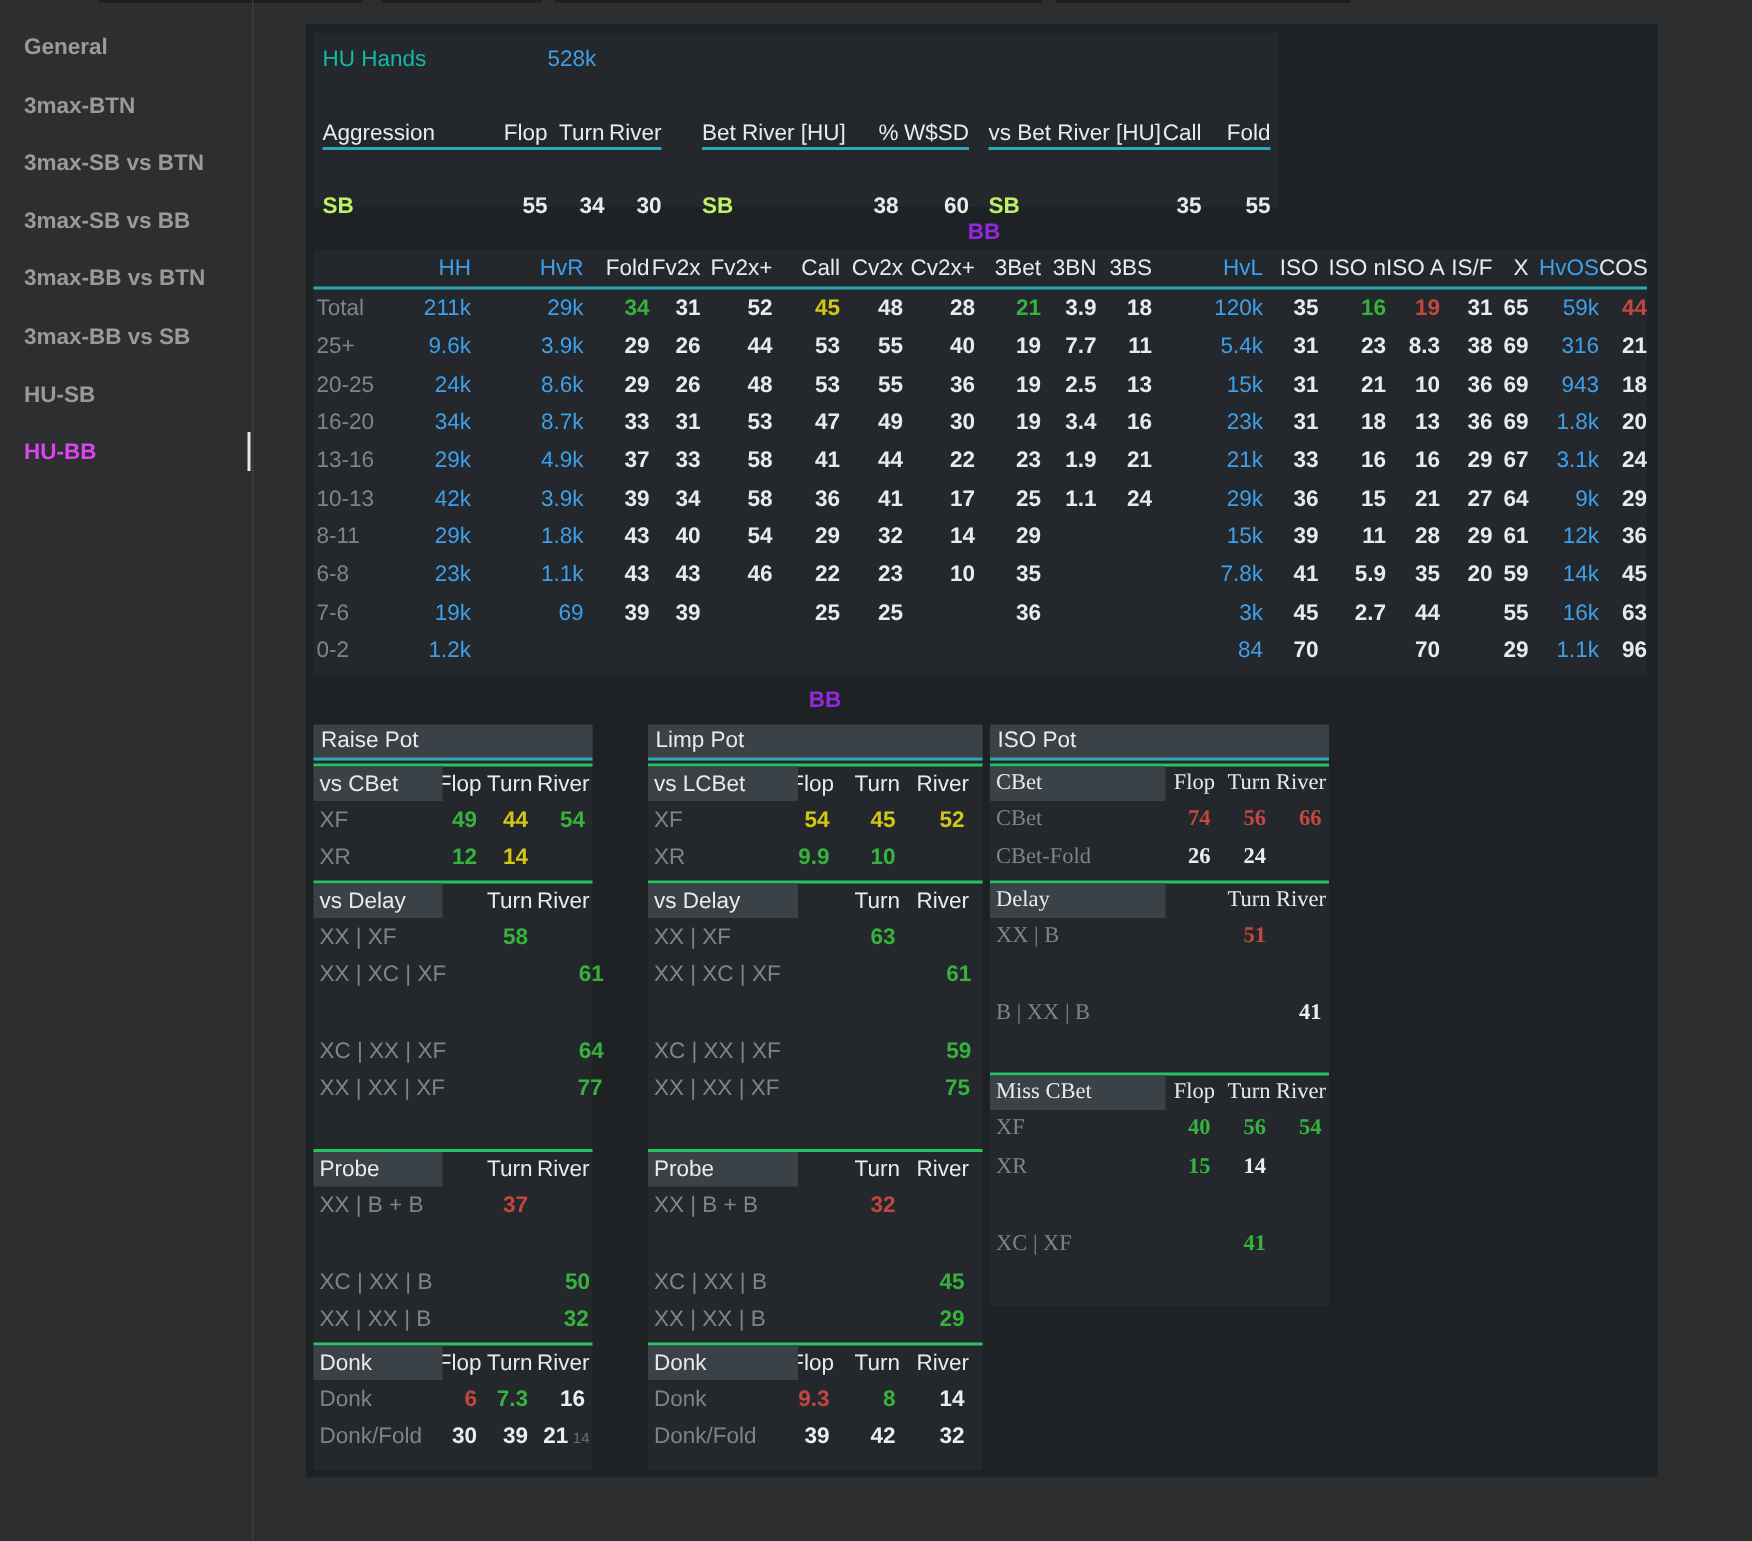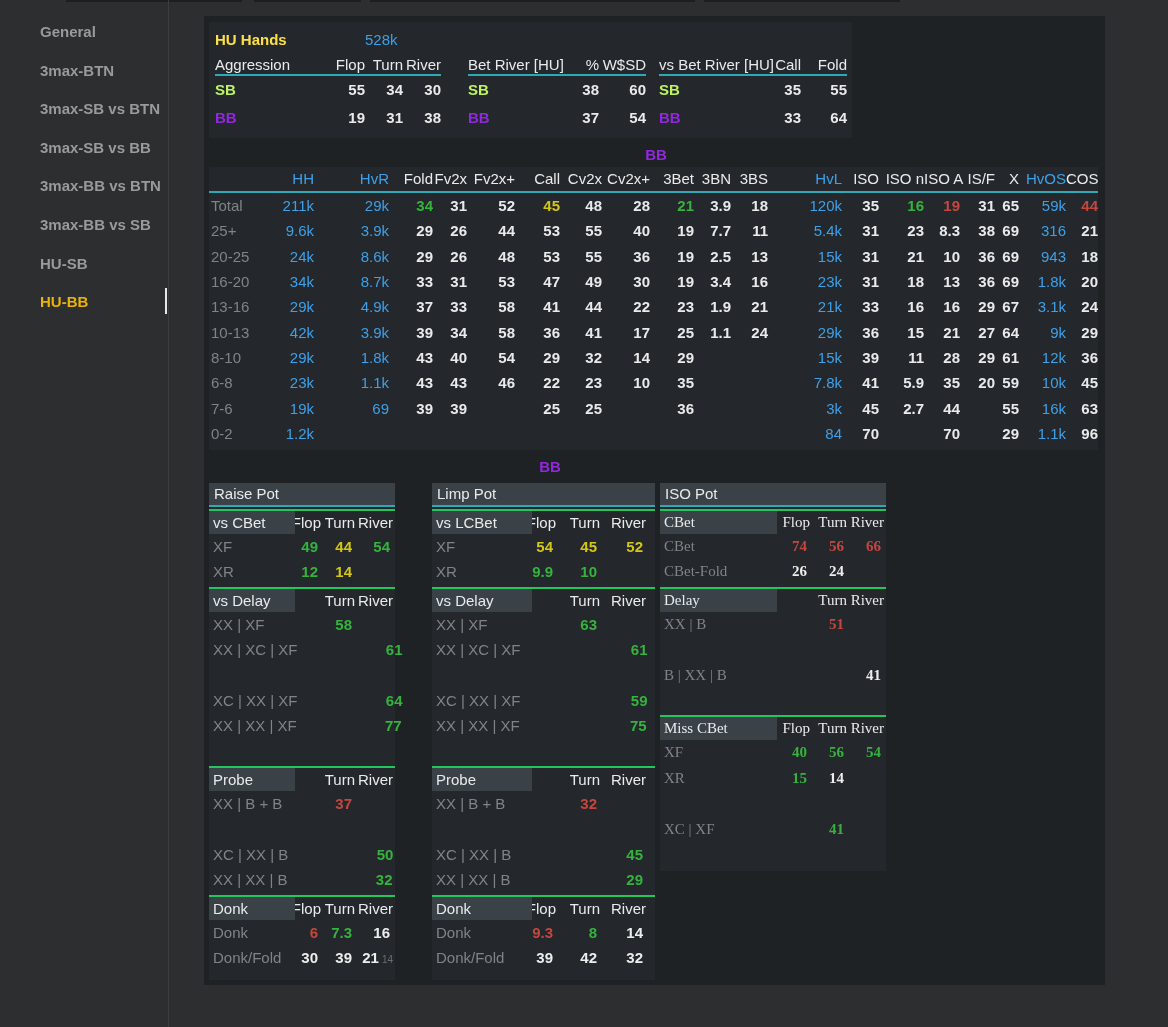--- a/index.html
+++ b/index.html
@@ -3,37 +3,37 @@
 <meta charset="utf-8">
 <style>
   html,body{margin:0;padding:0;background:#2c2e30;}
   .screen{position:relative;width:1168px;height:1027px;overflow:hidden;background:#2c2e30;
           font-family:"Liberation Sans","DejaVu Sans",sans-serif;font-size:15px;color:#e9eaeb;}
   
   .tabline{position:absolute;top:0;height:2px;background:#1d1e1f;}
   
   .sidebar{position:absolute;left:0;top:0;width:168px;height:1027px;}
   .sidebar-divider{position:absolute;left:168px;top:0;width:1px;height:1027px;background:#3a3c3e;}
-  .side-items{position:absolute;left:16px;top:13px;right:8px;margin-left:24px;}
+  .side-items{position:absolute;left:16px;top:13px;right:8px;}
   .side-item{height:38.6px;line-height:38.6px;font-weight:700;color:#9a9a9a;cursor:default;white-space:nowrap;}
-  .side-item.is-true{color:#eab308;}
+  .side-item.is-true{color:#d946ef;}
   .caret{position:absolute;left:165px;top:288px;width:2px;height:26px;background:#e8e8e8;}
   
   .panel{position:absolute;left:204px;top:16px;width:901px;height:969px;background:#1f2225;}
   .surface{position:absolute;background:#24282c;}
   
   .top-surface{left:5px;top:6px;width:643px;height:116px;}
   .hu-row{position:absolute;left:6px;top:9px;}
-  .hu-label{color:#fde047;font-weight:bold;}
+  .hu-label{color:#14b8a6;}
   .hu-value{position:absolute;left:150px;top:0;color:#3da0e8;white-space:nowrap;}
   .tgroup{position:absolute;top:34px;}
   .tg1{left:6px;width:226px;}
   .tg2{left:259px;width:178px;}
   .tg3{left:450px;width:188px;}
-  .trow{display:grid;height:28px;line-height:28px;}
+  .trow{display:grid;height:28px;line-height:28px;margin-top:24px;}
   .tg1 .trow{grid-template-columns:112px 38px 38px 38px;}
   .tg2 .trow{grid-template-columns:96px 35px 47px;}
   .tg3 .trow{grid-template-columns:102px 40px 46px;}
   .trow.thead{height:18px;line-height:18px;border-bottom:2px solid #2fa8b5;}
   .trow span{text-align:right;}
   .trow .tt{text-align:left;white-space:nowrap;}
   .tval{font-weight:600;}
   .pos-sb{color:#bef264;font-weight:700;text-align:left !important;}
   .pos-bb{color:#9228dd;font-weight:700;text-align:left !important;}
   
@@ -502,21 +502,21 @@
               
                 <span>64</span>
               
                 <span class="c-b">9k</span>
               
                 <span>29</span>
               </span>
           </div>
 
           <div class="mgrid mrow">
-            <span class="mlabel">8-10</span>
+            <span class="mlabel">8-11</span>
             <span class="mcells">
               
             
                 <span class="c-b">29k</span>
               
                 <span class="c-b">1.8k</span>
               
                 <span>43</span>
               
                 <span>40</span>
@@ -585,21 +585,21 @@
                 <span>41</span>
               
                 <span>5.9</span>
               
                 <span>35</span>
               
                 <span>20</span>
               
                 <span>59</span>
               
-                <span class="c-b">10k</span>
+                <span class="c-b">14k</span>
               
                 <span>45</span>
               </span>
           </div>
 
           <div class="mgrid mrow">
             <span class="mlabel">7-6</span>
             <span class="mcells">
               
             

